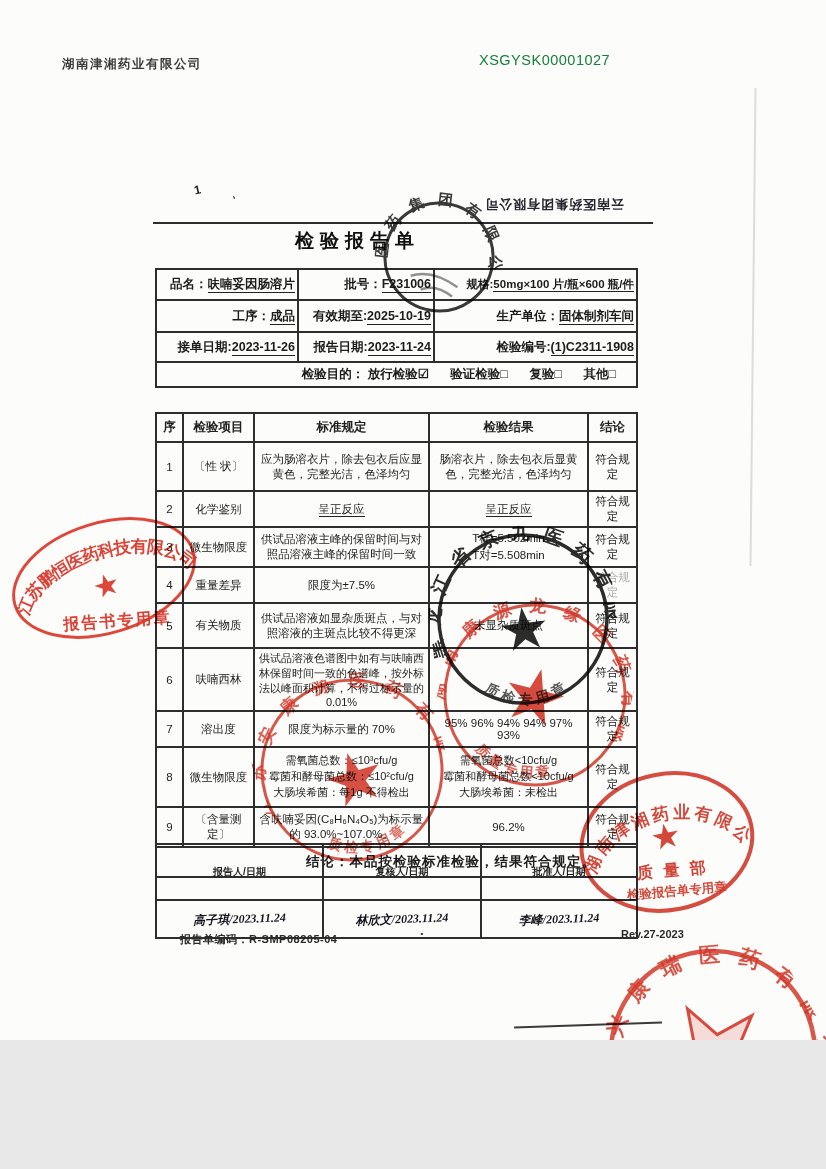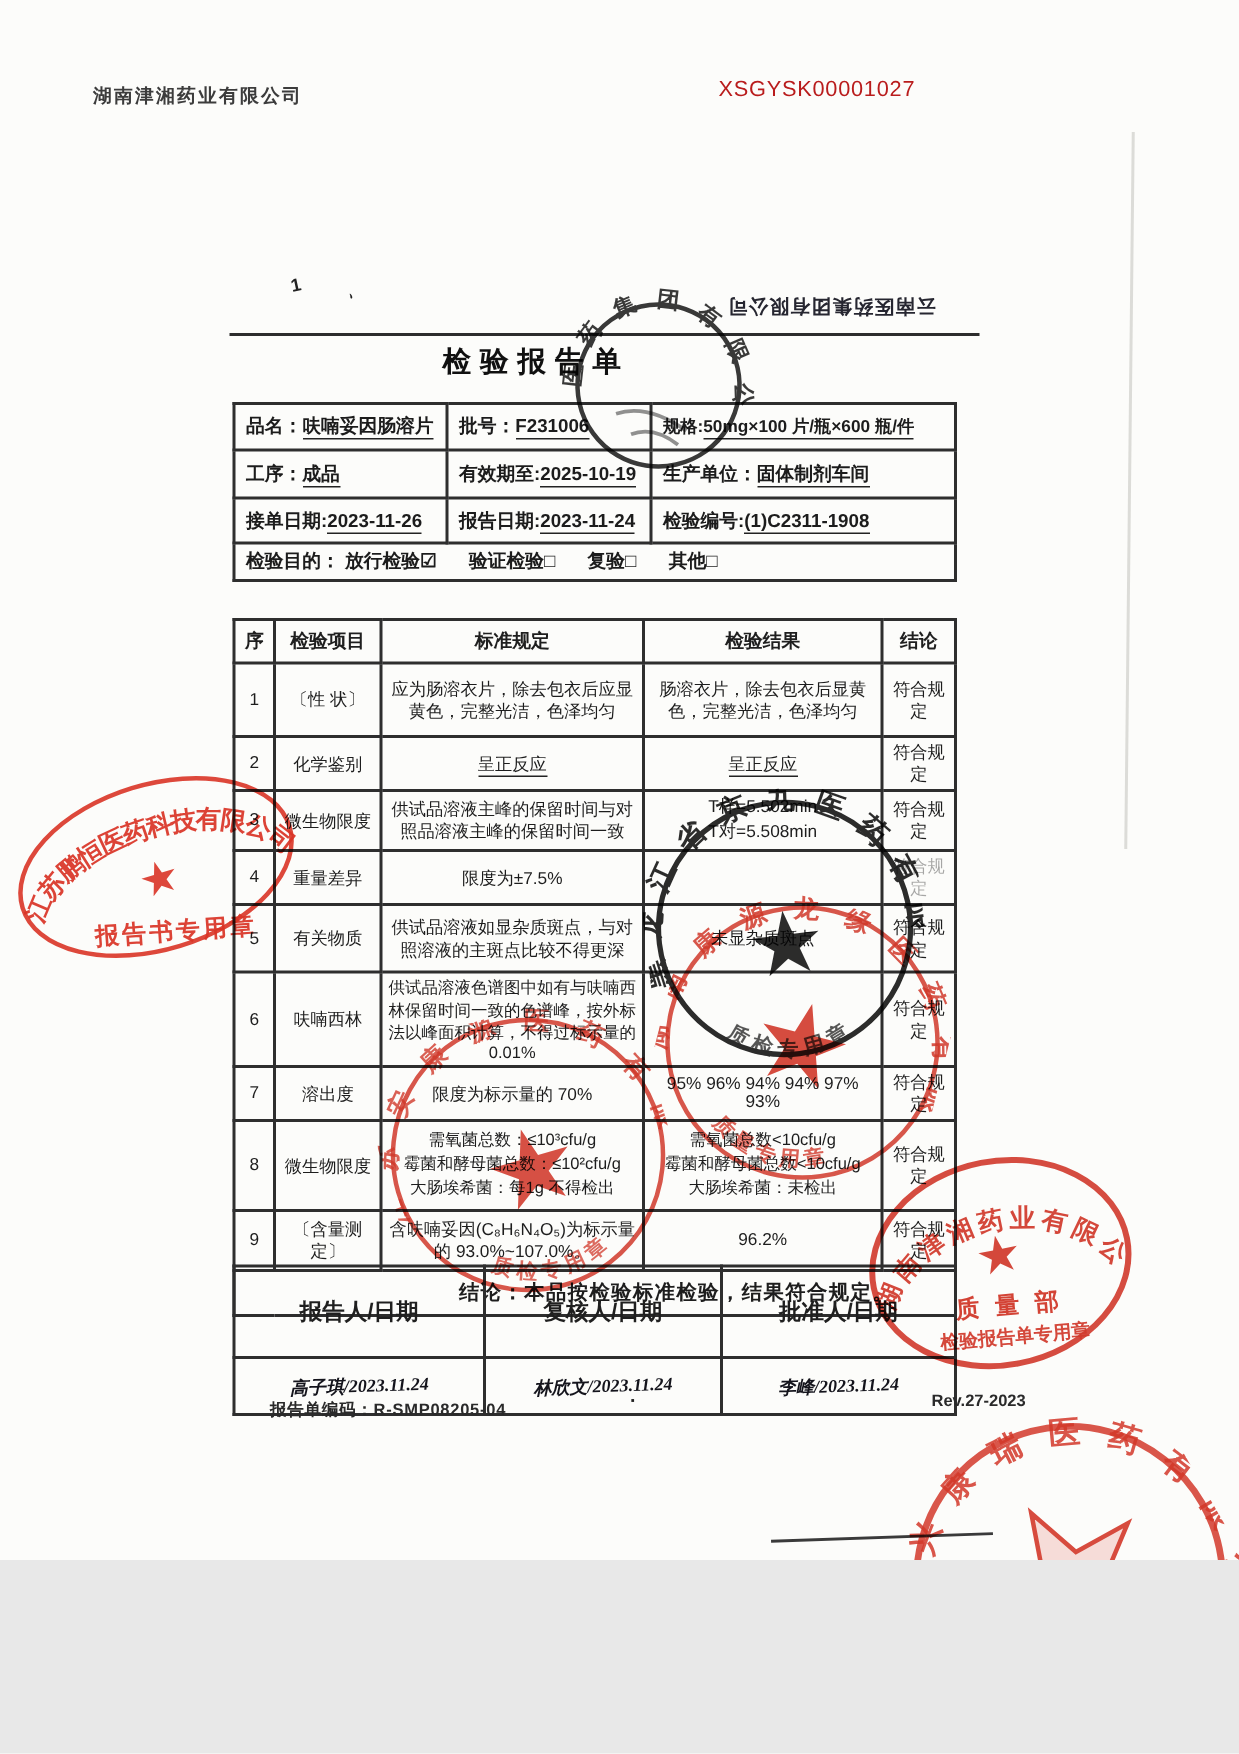--- a/index.html
+++ b/index.html
@@ -3,35 +3,35 @@
 <meta charset="utf-8">
 <style>
   html,body{margin:0;padding:0;background:#e8e8e8;}
   .page{
     position:relative;width:826px;height:1040px;margin:0 auto;
     background:#fcfcfa;overflow:hidden;
     font-family:"Liberation Sans",sans-serif;color:#1f1f1f;
   }
   .abs{position:absolute;}
   .company{left:62px;top:56px;font-size:12.5px;letter-spacing:1.5px;color:#3c3c3c;font-weight:bold;}
-  .docnum{left:479px;top:52px;font-size:14.5px;color:#b91c1c;letter-spacing:.5px;}
+  .docnum{left:479px;top:52px;font-size:14.5px;color:#15803d;letter-spacing:.5px;}
   .rule{left:153px;top:222px;width:500px;height:2px;background:#2d2d2d;}
   .title{left:295px;top:228px;width:190px;text-align:left;font-size:19px;font-weight:bold;letter-spacing:6px;color:#101010;}
   .mirrored{left:484px;top:195px;font-size:13px;font-weight:bold;color:#262630;
     transform:rotate(180deg);filter:blur(.35px);letter-spacing:1px;}
   .edge-line{left:752px;top:88px;width:1.5px;height:478px;background:#dcdcd8;transform:rotate(.6deg);}
   table{border-collapse:collapse;table-layout:fixed;}
   td,th{border:2px solid #2e2e2e;overflow:hidden;}
   .info-tbl{left:155px;top:268px;}
-  .info-tbl td{font-size:12.5px;font-weight:bold;text-align:left;padding:2px 2px 2px 7px;color:#1c1c1c;}
+  .info-tbl td{font-size:12.5px;font-weight:bold;text-align:right;padding:2px 2px 2px 7px;color:#1c1c1c;}
   .main-tbl{left:155px;top:412px;}
   .main-tbl th{font-size:12.5px;font-weight:bold;padding:2px;}
   .main-tbl td{font-size:11.5px;text-align:center;padding:2px 3px;color:#1d1d1d;}
   .sig-tbl{left:155px;top:843px;}
-  .sig-tbl th{font-size:15px;font-weight:bold;padding:20px;}
+  .sig-tbl th{font-size:10px;font-weight:bold;padding:20px;}
   .sig-tbl td{font-size:12px;text-align:center;}
   .u{border-bottom:1.6px solid #222;padding-bottom:1px;}
   .preline{white-space:pre-line;line-height:1.45;}
   .faded{opacity:.38;}
   .concl-row td{font-size:13.5px;font-weight:bold;text-align:center;padding-left:112px;letter-spacing:1px;}
   .handwrite{font-family:"Liberation Serif",serif;font-style:italic;font-weight:bold;
     font-size:15px;color:#14141c;transform:rotate(-2deg);}
   .opt{margin-right:18px;}
   .stamp{position:absolute;mix-blend-mode:multiply;pointer-events:none;}
   .stamp svg text{font-family:"Liberation Sans",sans-serif;}

